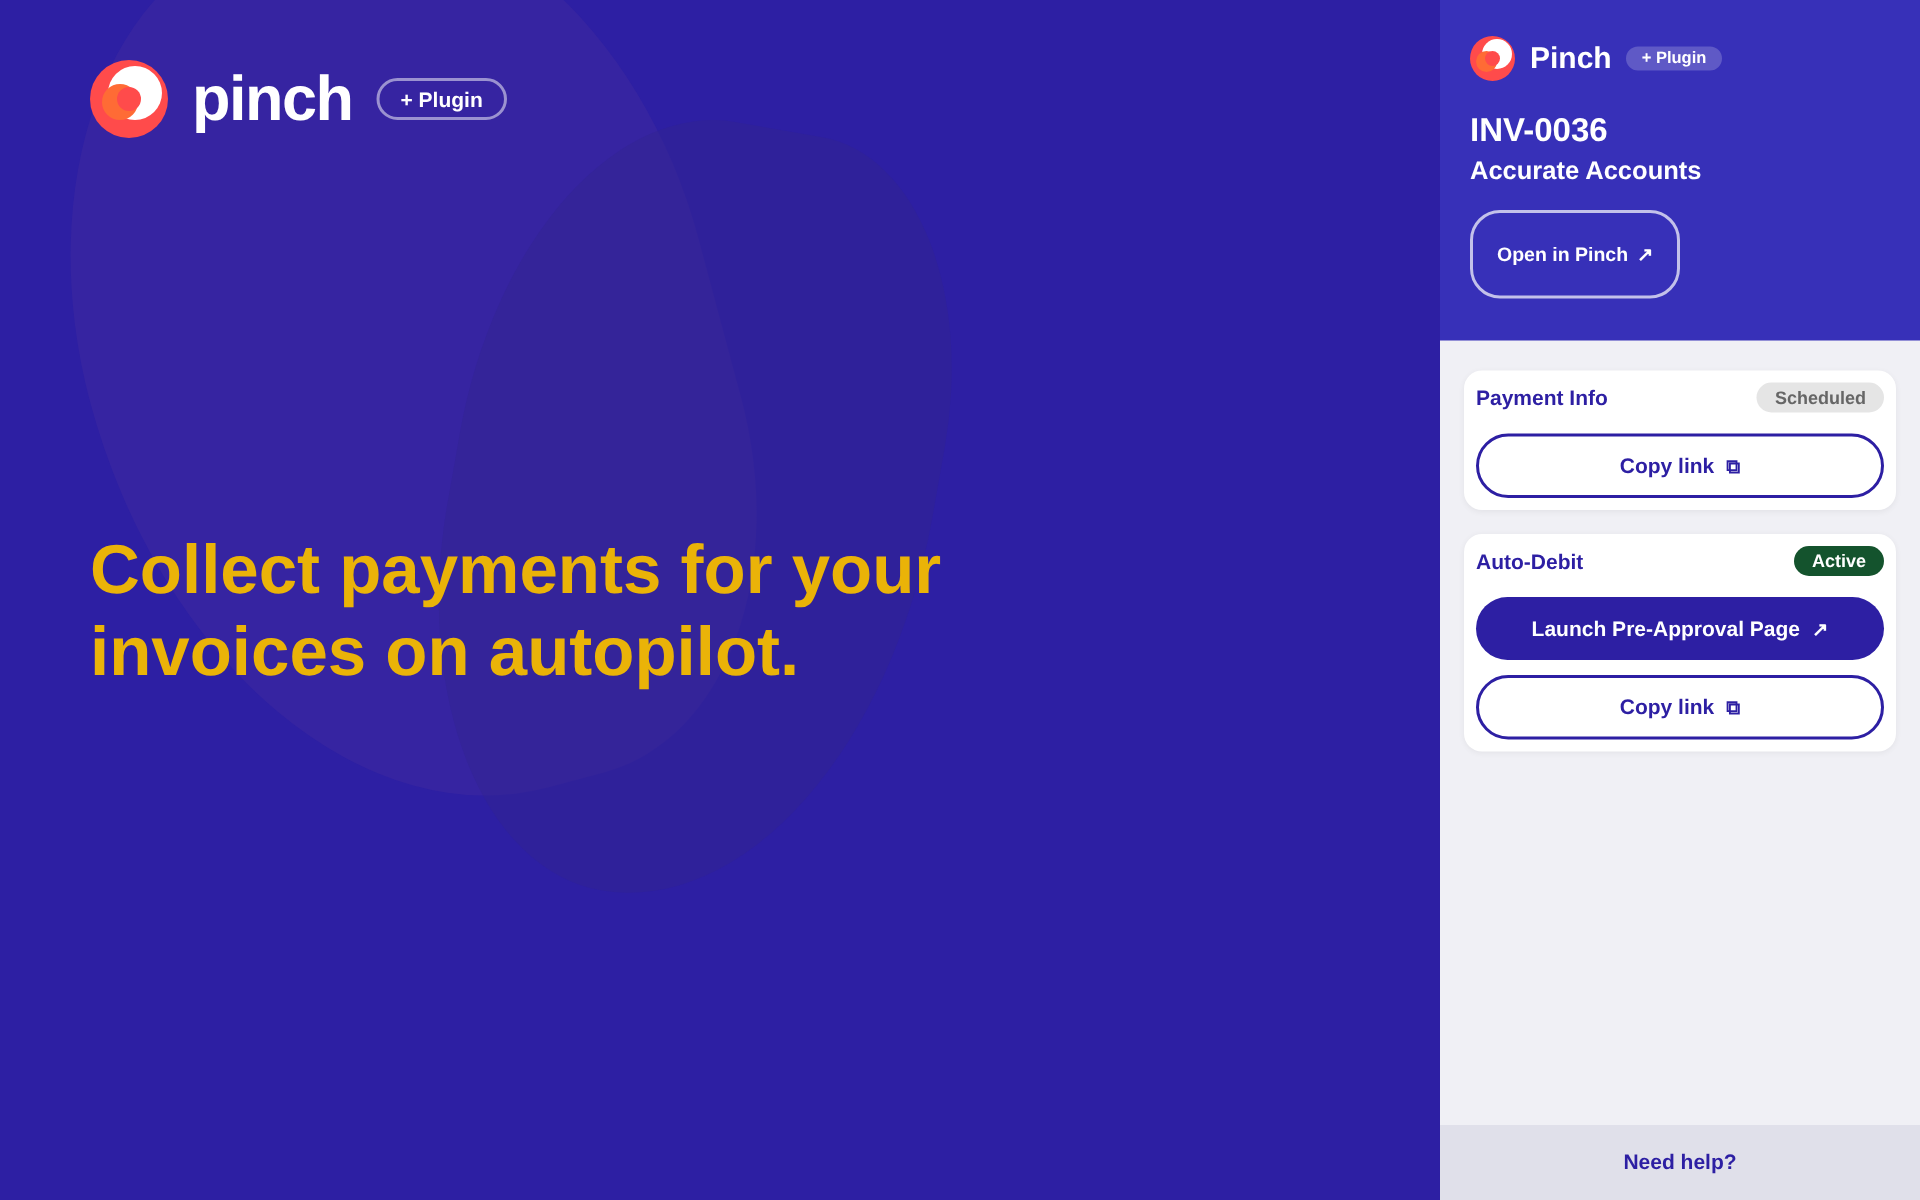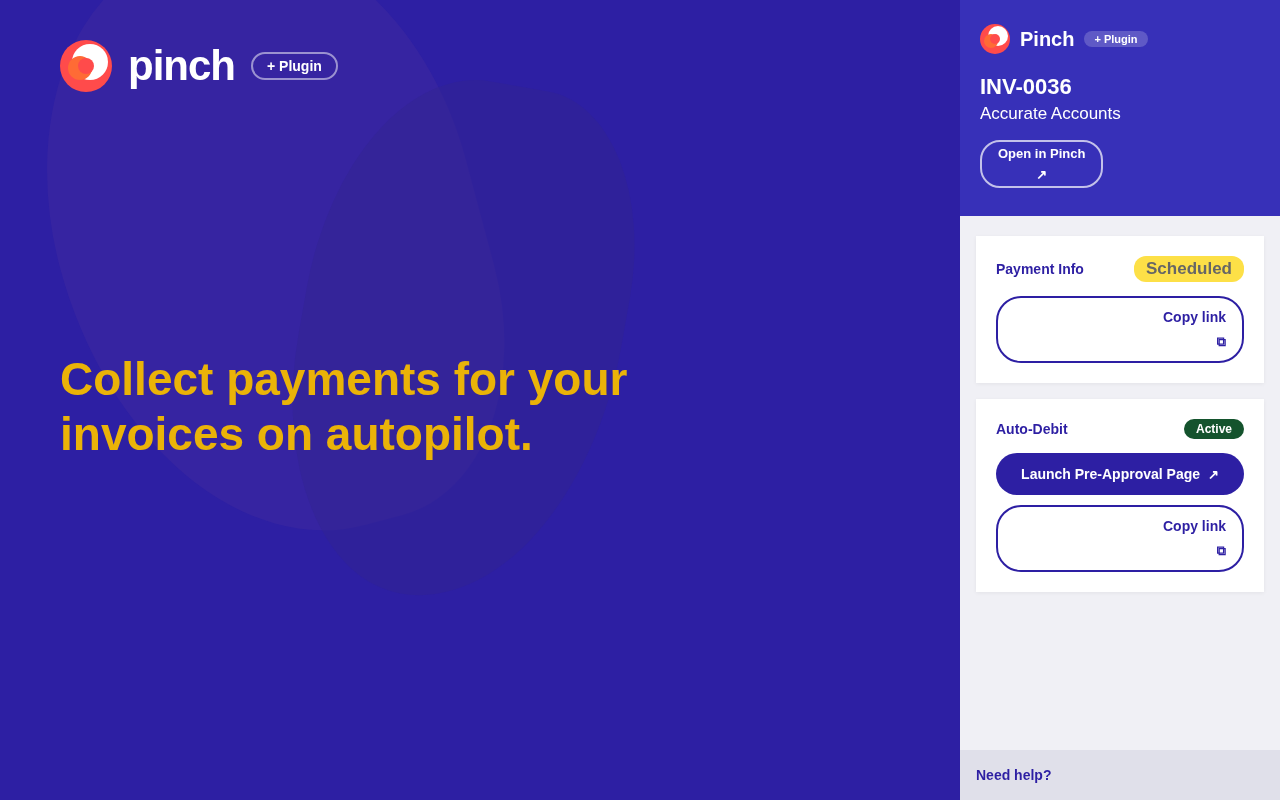--- a/index.html
+++ b/index.html
@@ -119,76 +119,75 @@
 
     .invoice-id {
       font-size: 22px;
       font-weight: 700;
       color: #ffffff;
       margin-bottom: 4px;
     }
 
     .invoice-company {
       font-size: 17px;
-      font-weight: 400;
+      font-weight: 700;
       color: #ffffff;
       margin-bottom: 16px;
     }
 
     .open-in-pinch-btn {
       display: inline-flex;
       align-items: center;
       gap: 6px;
       background: transparent;
       border: 2px solid rgba(255,255,255,0.7);
       border-radius: 20px;
-      padding: 4px 16px;
+      padding: 20px 16px;
       color: #ffffff;
       font-size: 13px;
       font-weight: 600;
       cursor: pointer;
-      flex-direction: column;
     }
 
     .right-body {
       flex: 1;
       overflow-y: auto;
       padding: 20px 16px;
       display: flex;
       flex-direction: column;
       gap: 16px;
     }
 
     
     .section-card {
       background: #ffffff;
-      border-radius: 0;
-      padding: 20px;
+      border-radius: 12px;
+      padding: 8px;
       box-shadow: 0 1px 4px rgba(0,0,0,0.06);
     }
 
     .section-header {
       display: flex;
       align-items: center;
       justify-content: space-between;
       margin-bottom: 14px;
     }
 
     .section-title {
       font-size: 14px;
       font-weight: 700;
       color: #2d1fa3;
     }
 
     .badge-scheduled {
-      background: #fde047;
+      background: #e5e5e5;
       color: #666;
       border-radius: 12px;
       padding: 3px 12px;
-      font-size: 17px;
+      font-size: 12px;
       font-weight: 600;
     }
 
     .badge-active {
       background: #14532d;
       color: #ffffff;
       border-radius: 12px;
       padding: 3px 12px;
       font-size: 12px;
       font-weight: 600;
@@ -224,31 +223,30 @@
       width: 100%;
       background: transparent;
       color: #2d1fa3;
       border: 2px solid #2d1fa3;
       border-radius: 25px;
       padding: 11px 16px;
       font-size: 14px;
       font-weight: 600;
       cursor: pointer;
       display: flex;
-      align-items: flex-end;
+      align-items: flex-start;
       justify-content: center;
       gap: 8px;
-      flex-direction: column;
     }
 
     
     .right-footer {
       background: #e0e0ea;
       padding: 16px;
-      text-align: left;
+      text-align: center;
     }
 
     .need-help-link {
       color: #2d1fa3;
       font-size: 14px;
       font-weight: 600;
       text-decoration: none;
       cursor: pointer;
     }
 

